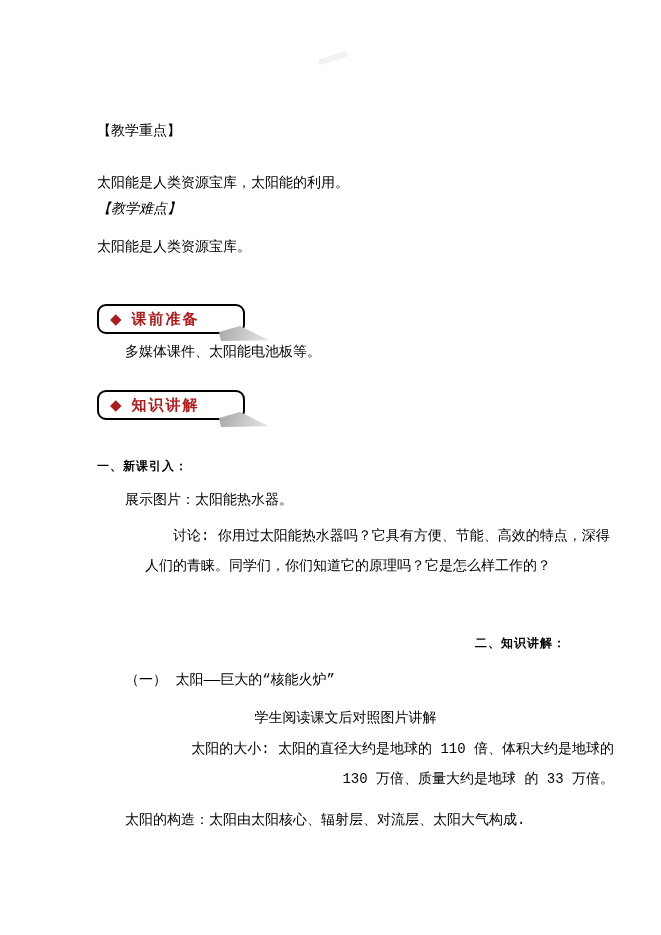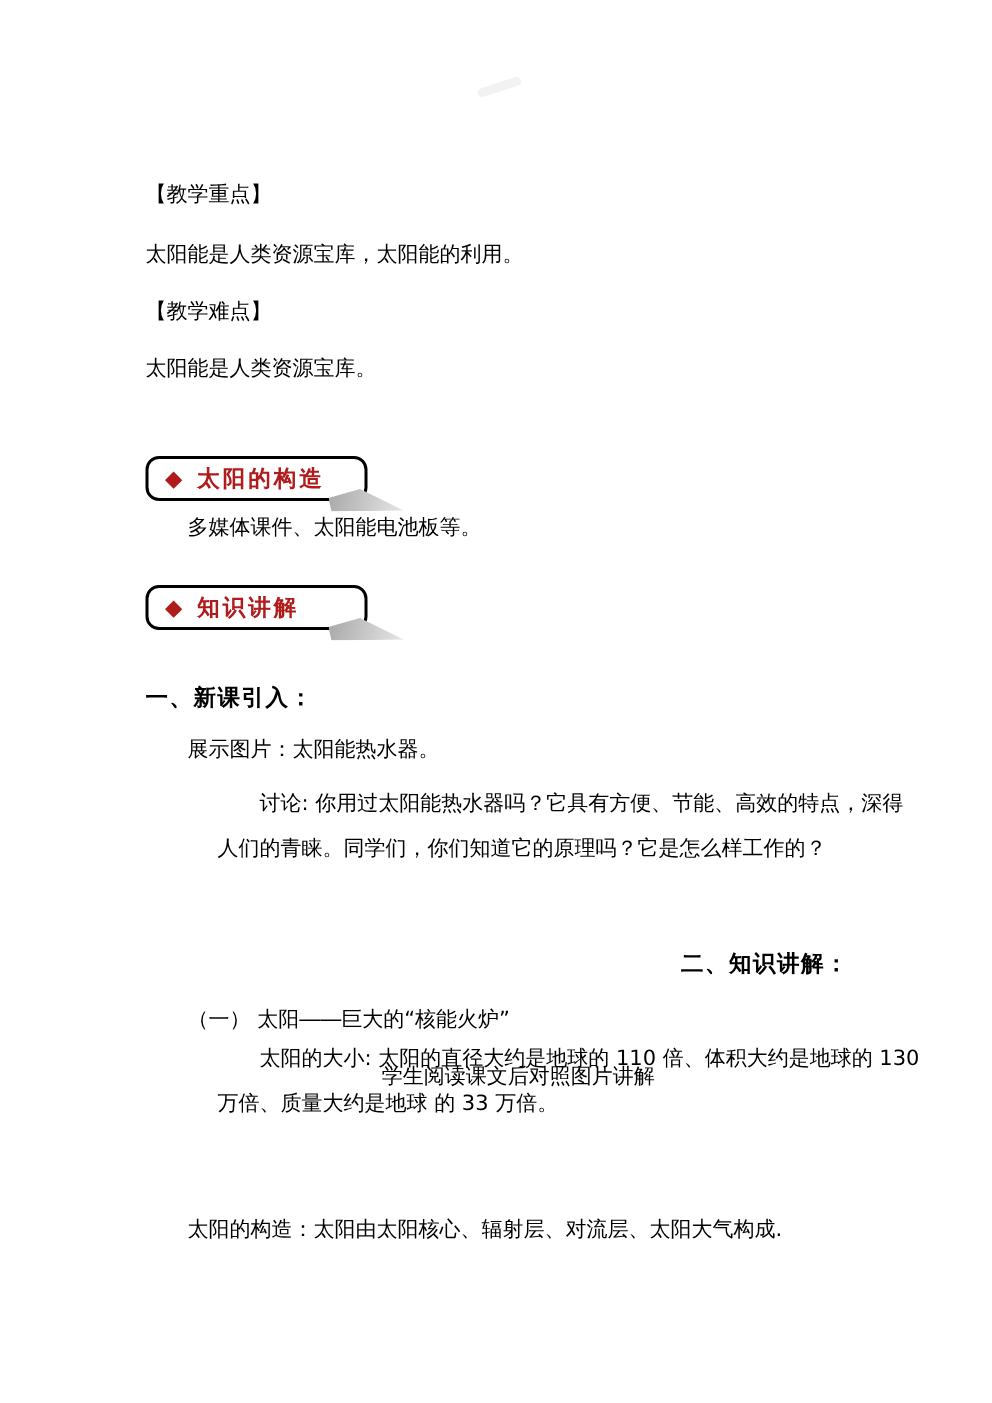--- a/index.html
+++ b/index.html
@@ -20,23 +20,23 @@
     width: 469px;
   }
   .para {
     position: absolute;
     left: 0;
     width: 100%;
     margin: 0;
     line-height: 20px;
     white-space: normal;
   }
-  .indent { text-indent: 2em; }
+  .indent { text-indent: 2em; font-family: Liberation Mono, monospace; }
   .multiline { line-height: 30px; margin-left: 48px; }
-  .heading { font-weight: bold; font-size: 15px; letter-spacing: 1px; font-family: Liberation Serif, serif; }
+  .heading { font-weight: bold; font-size: 12px; letter-spacing: 1px; }
   .watermark-smudge {
     position: absolute;
     left: 318px;
     top: 55px;
     width: 30px;
     height: 6px;
     background: #f2f2f2;
     border-radius: 3px;
     transform: rotate(-18deg);
   }
@@ -79,29 +79,29 @@
 <body>
 
 <div class="page">
 
   <div class="watermark-smudge"></div>
 
   <div class="content">
 
     <p class="para" style="top:120px;">【教学重点】</p>
 
-    <p class="para" style="top:160px;">太阳能是人类资源宝库，太阳能的利用。</p>
+    <p class="para" style="top:172px;">太阳能是人类资源宝库，太阳能的利用。</p>
 
-    <p class="para" style="top:198px;">【教学难点】</p>
+    <p class="para" style="top:198px;font-style:italic;">【教学难点】</p>
 
     <p class="para" style="top:236px;">太阳能是人类资源宝库。</p>
 
     <div class="banner" style="top:304px;">
       <span class="diamond">◆</span>
-      <span class="banner-label">太阳的构造</span>
+      <span class="banner-label">课前准备</span>
       <span class="swoosh"></span>
     </div>
 
     <p class="para indent" style="top:342px;">多媒体课件、太阳能电池板等。</p>
 
     <div class="banner" style="top:390px;">
       <span class="diamond">◆</span>
       <span class="banner-label">知识讲解</span>
       <span class="swoosh"></span>
     </div>
@@ -111,18 +111,18 @@
     <p class="para indent" style="top:490px;">展示图片：太阳能热水器。</p>
 
     <p class="para indent multiline" style="top:521px;">讨论: 你用过太阳能热水器吗？它具有方便、节能、高效的特点，深得人们的青睐。同学们，你们知道它的原理吗？它是怎么样工作的？</p>
 
     <p class="para heading" style="top:633px;text-align:right;">二、知识讲解：</p>
 
     <p class="para indent" style="top:670px;">（一）  太阳――巨大的“核能火炉”</p>
 
     <p class="para indent" style="top:708px;text-align:center;">学生阅读课文后对照图片讲解</p>
 
-    <p class="para indent multiline" style="top:691px;">太阳的大小: 太阳的直径大约是地球的 110 倍、体积大约是地球的 130 万倍、质量大约是地球 的 33 万倍。</p>
+    <p class="para indent multiline" style="top:734px;text-align:right;">太阳的大小: 太阳的直径大约是地球的 110 倍、体积大约是地球的 130 万倍、质量大约是地球 的 33 万倍。</p>
 
     <p class="para indent" style="top:810px;">太阳的构造：太阳由太阳核心、辐射层、对流层、太阳大气构成.</p>
 
   </div>
 </div>
 
 </body></html>

